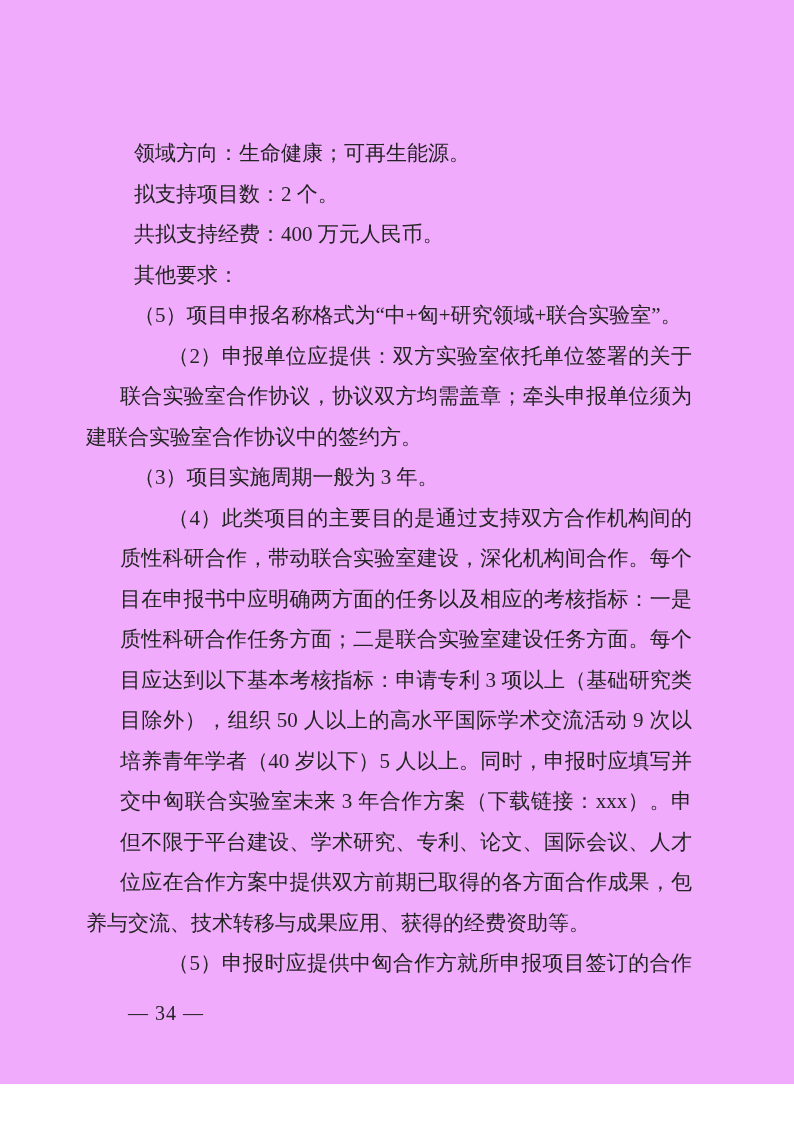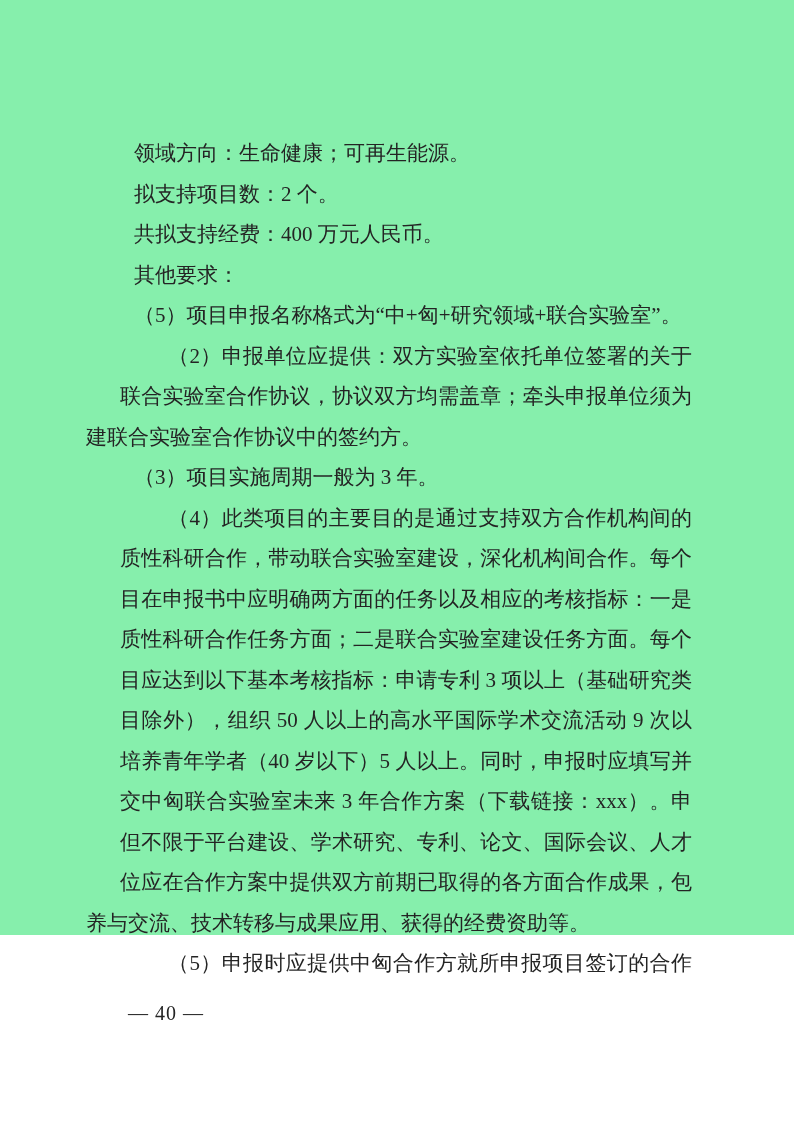--- a/index.html
+++ b/index.html
@@ -11,22 +11,22 @@
     height: 1123px;
     background: #ffffff;
     position: relative;
     overflow: hidden;
     font-family: "Liberation Serif", "DejaVu Serif", serif;
   }
   .page {
     position: absolute;
     left: 0; top: 0;
     width: 794px;
-    height: 935px;
-    background: #86efac;
+    height: 1084px;
+    background: #f0abfc;
   }
   .body-text {
     position: absolute;
     left: 86px;
     top: 133px;
     width: 606px;
     color: #242424;
   }
   .line {
     height: 40.5px;
@@ -74,14 +74,14 @@
       <div class="line justify">质性科研合作任务方面；二是联合实验室建设任务方面。每个项</div>
       <div class="line justify">目应达到以下基本考核指标：申请专利 3 项以上（基础研究类项</div>
       <div class="line justify">目除外），组织 50 人以上的高水平国际学术交流活动 9 次以上，</div>
       <div class="line justify">培养青年学者（40 岁以下）5 人以上。同时，申报时应填写并提</div>
       <div class="line justify">交中匈联合实验室未来 3 年合作方案（下载链接：xxx）。申报单</div>
       <div class="line justify">但不限于平台建设、学术研究、专利、论文、国际会议、人才培</div>
       <div class="line justify">位应在合作方案中提供双方前期已取得的各方面合作成果，包括</div>
       <div class="line">养与交流、技术转移与成果应用、获得的经费资助等。</div>
       <div class="line indent justify">（5）申报时应提供中匈合作方就所申报项目签订的合作协</div>
     </div>
-  <div class="footer">— 40 —</div>
+  <div class="footer">— 34 —</div>
 </div>
 
 </body></html>

